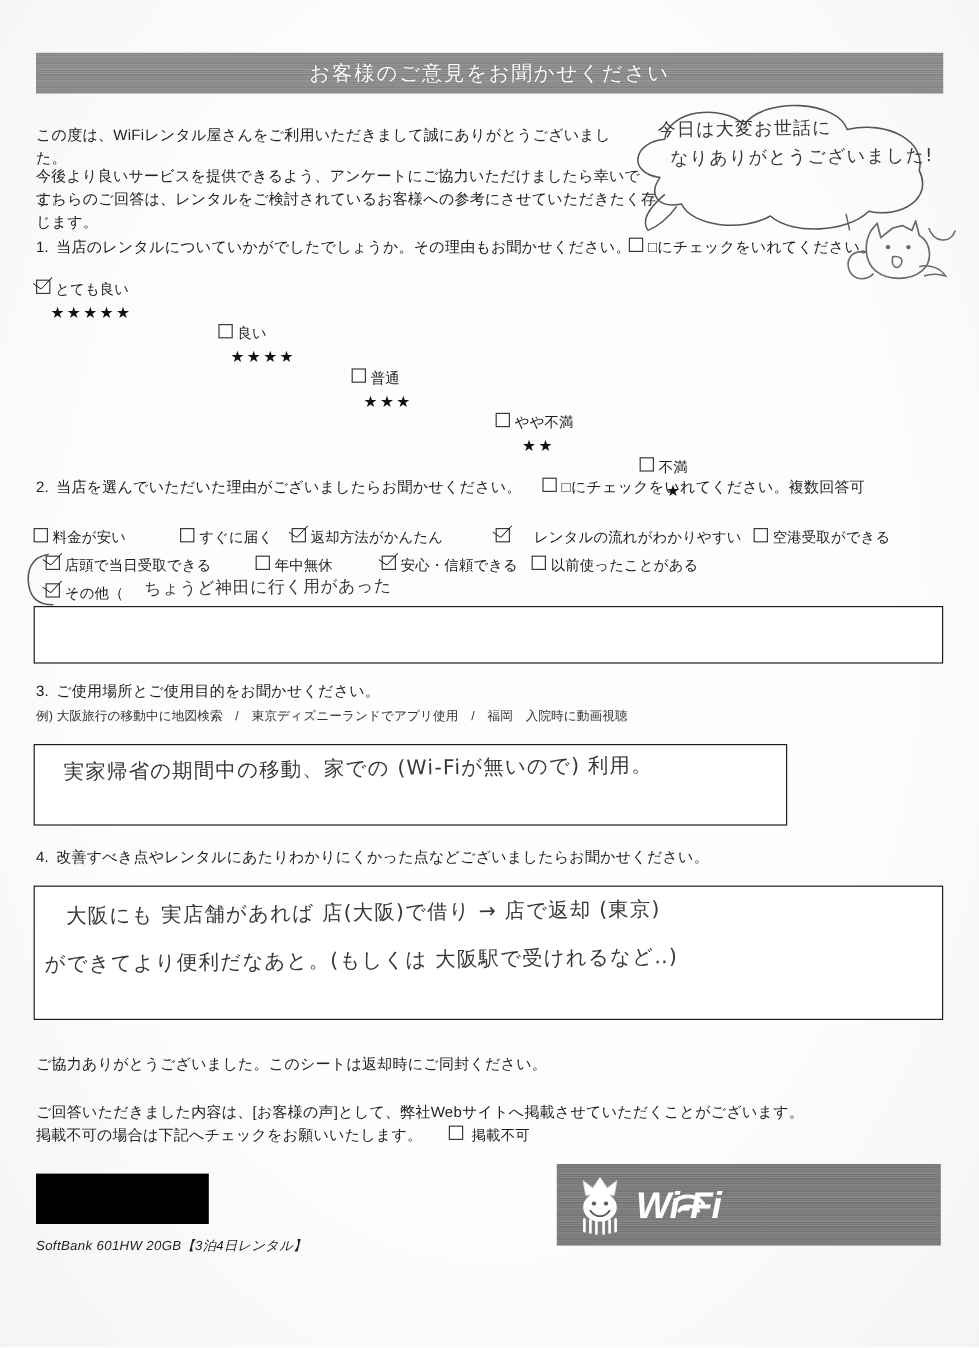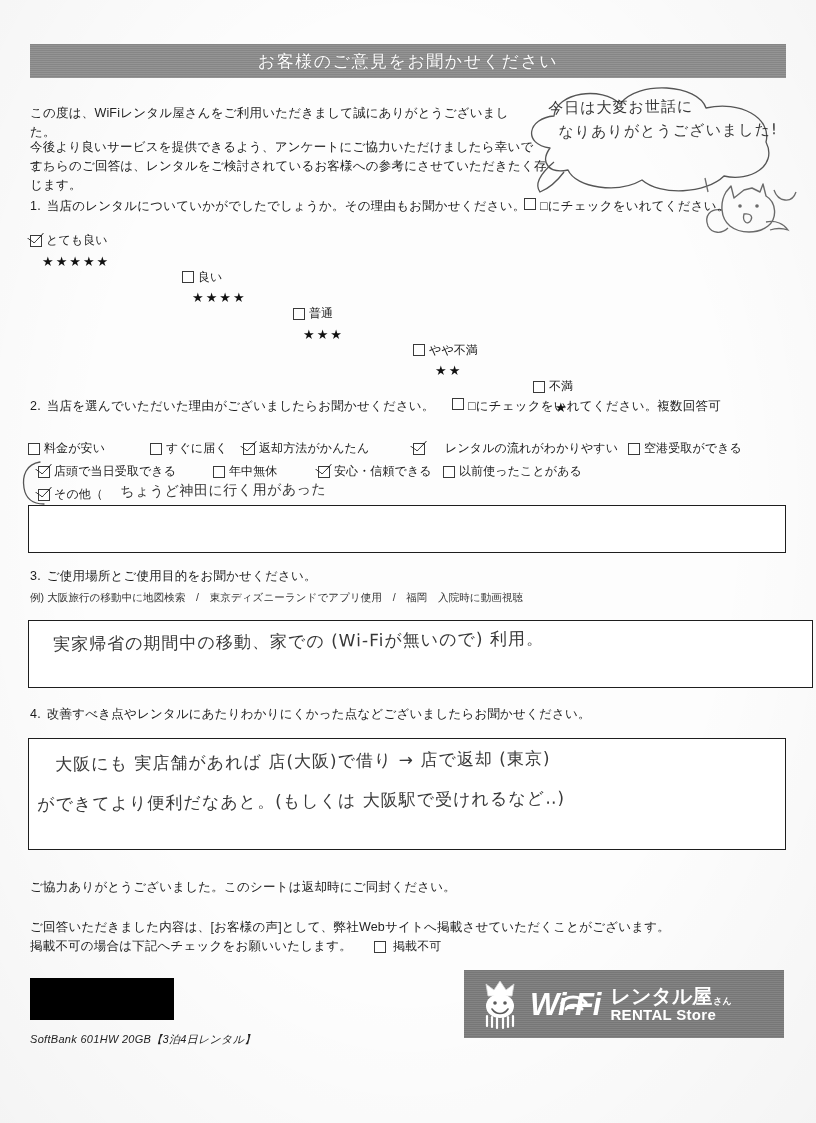--- a/index.html
+++ b/index.html
@@ -59,21 +59,21 @@
     content: "";
     position: absolute;
     left: 0px; top: -7px;
     width: 8px; height: 13px;
     border-right: 1.6px solid #2b2b2b;
     border-bottom: 1.6px solid #2b2b2b;
     transform: rotate(35deg) skewX(-8deg);
     border-radius: 0 0 2px 0;
   }
 
-  .opt { display: inline-flex; align-items: center; white-space: nowrap; }
+  .opt { display: inline-flex; align-items: flex-start; white-space: nowrap; }
   .rating-item { position: relative; }
   .stars { font-size: 13px; letter-spacing: 2px; color: #111; margin-top: 3px; }
 
   
   .answer-box {
     border: 1px solid #1e1e1e;
     background: #ffffff;
     box-sizing: border-box;
   }
 
@@ -280,21 +280,21 @@
   </svg>
 
   <div class="abs answer-box" style="left:28px; top:505px; width:758px; height:48px;"></div>
 
   <div class="abs" style="left:30px; top:568px; display:flex; align-items:baseline;">
     <span class="q-text" style="margin-right:6px;">3.</span>
     <span class="q-text">ご使用場所とご使用目的をお聞かせください。</span>
   </div>
   <div class="abs small-text" style="left:30px; top:590px; width:700px;">例) 大阪旅行の移動中に地図検索　/　東京ディズニーランドでアプリ使用　/　福岡　入院時に動画視聴</div>
 
-  <div class="abs answer-box" style="left:28px; top:620px; width:785px; height:68px;">
+  <div class="abs answer-box" style="left:28px; top:620px; width:628px; height:68px;">
     <div class="hand" style="position:absolute; left:24px; top:10px; width:720px;">実家帰省の期間中の移動、家での (Wi-Fiが無いので) 利用。</div>
   </div>
 
   <div class="abs" style="left:30px; top:706px; display:flex; align-items:baseline;">
     <span class="q-text" style="margin-right:6px;">4.</span>
     <span class="q-text">改善すべき点やレンタルにあたりわかりにくかった点などございましたらお聞かせください。</span>
   </div>
 
   <div class="abs answer-box" style="left:28px; top:738px; width:758px; height:112px;">
     <div class="hand" style="position:absolute; left:26px; top:12px; width:730px;">大阪にも 実店舗があれば 店(大阪)で借り → 店で返却 (東京)</div>
@@ -326,22 +326,15 @@
     </svg>
 
     <div style="position:relative; margin-left:2px; display:flex; align-items:center;">
       <span class="logo-wifi">Wi-Fi</span>
       <svg style="position:absolute; left:26px; top:-6px;" width="40" height="28" viewBox="0 0 40 28">
         <path d="M6 20 C10 12 24 12 30 20" fill="none" stroke="#ffffff" stroke-width="3.2" stroke-linecap="round"></path>
         <path d="M10 26 C13 21 22 21 26 26" fill="none" stroke="#ffffff" stroke-width="3" stroke-linecap="round"></path>
       </svg>
     </div>
 
-    <div style="margin-left:10px; display:flex; flex-direction:column; justify-content:center;">
-      <div style="display:flex; align-items:flex-end;">
-        <span class="logo-jp">レンタル屋</span>
-        <span class="logo-jp logo-sub" style="margin-left:1px;">さん</span>
-      </div>
-      <div class="logo-en">RENTAL Store</div>
-    </div>
   </div>
 
 </div>
 
 </body></html>

